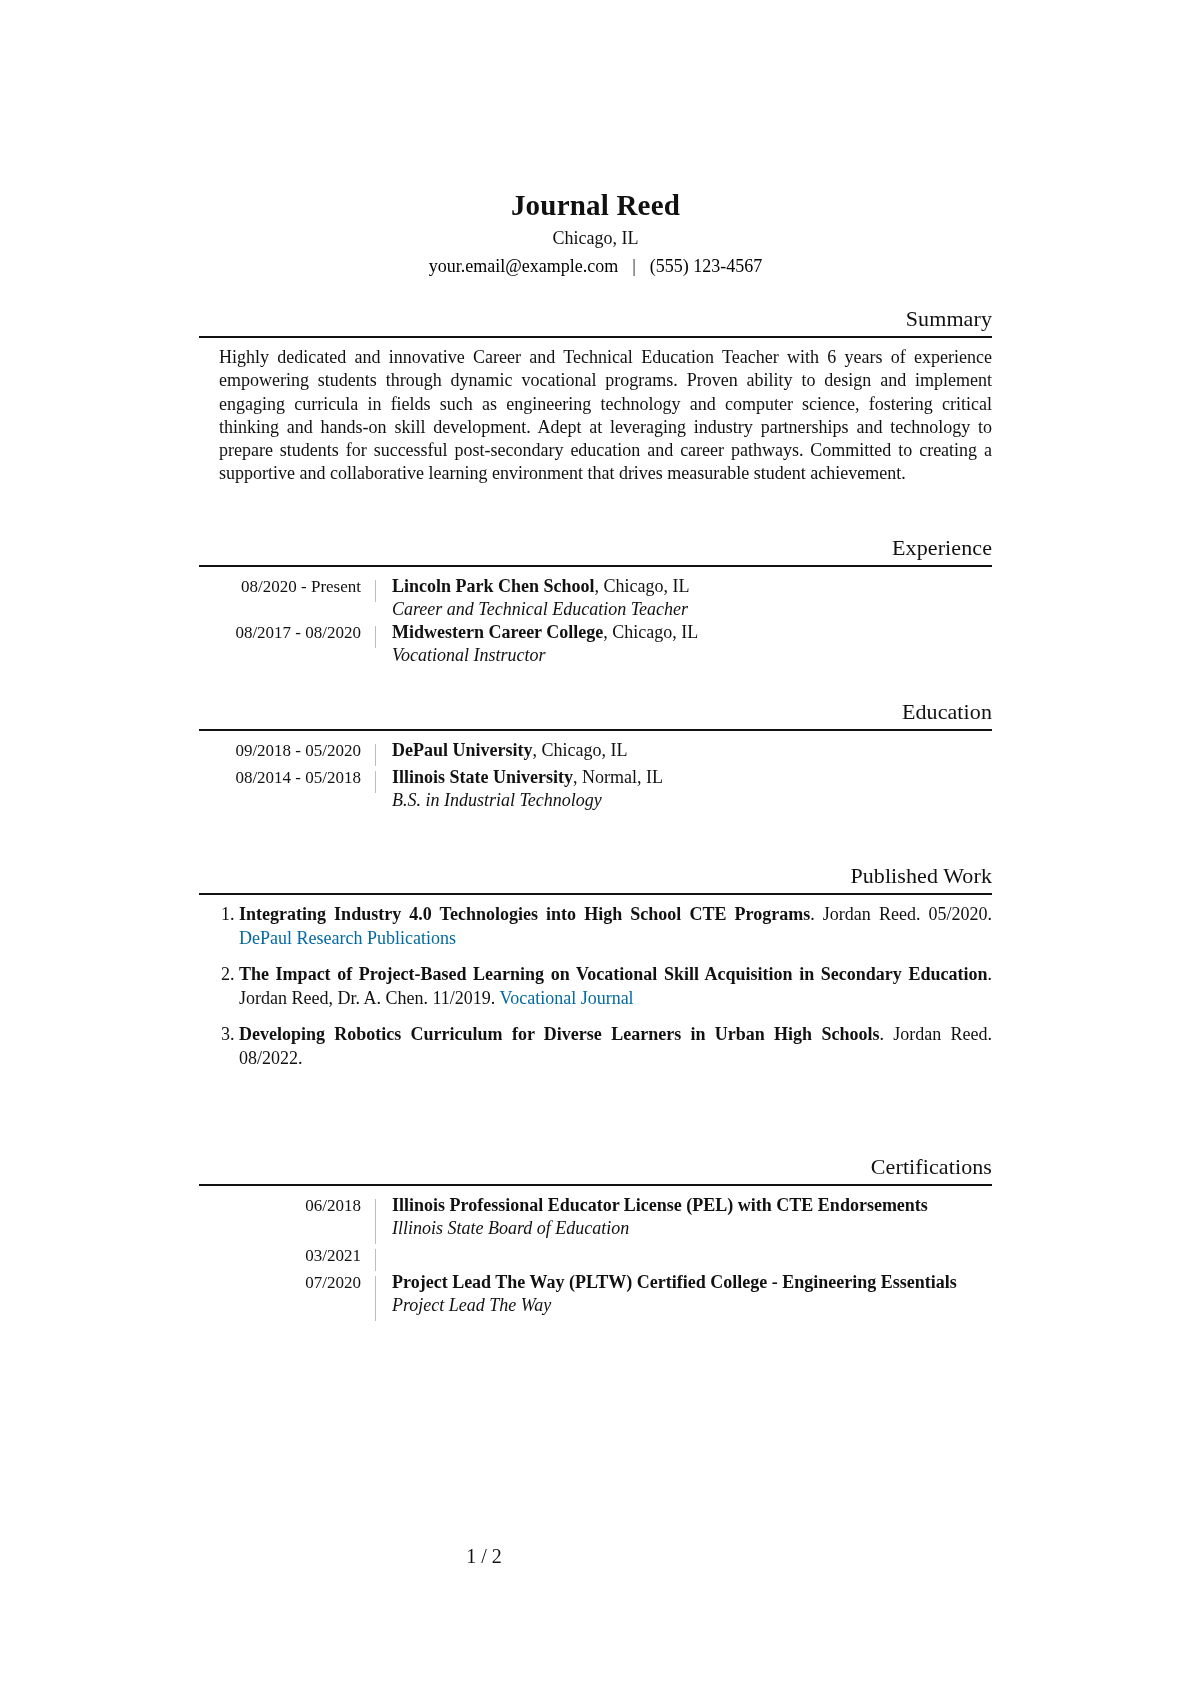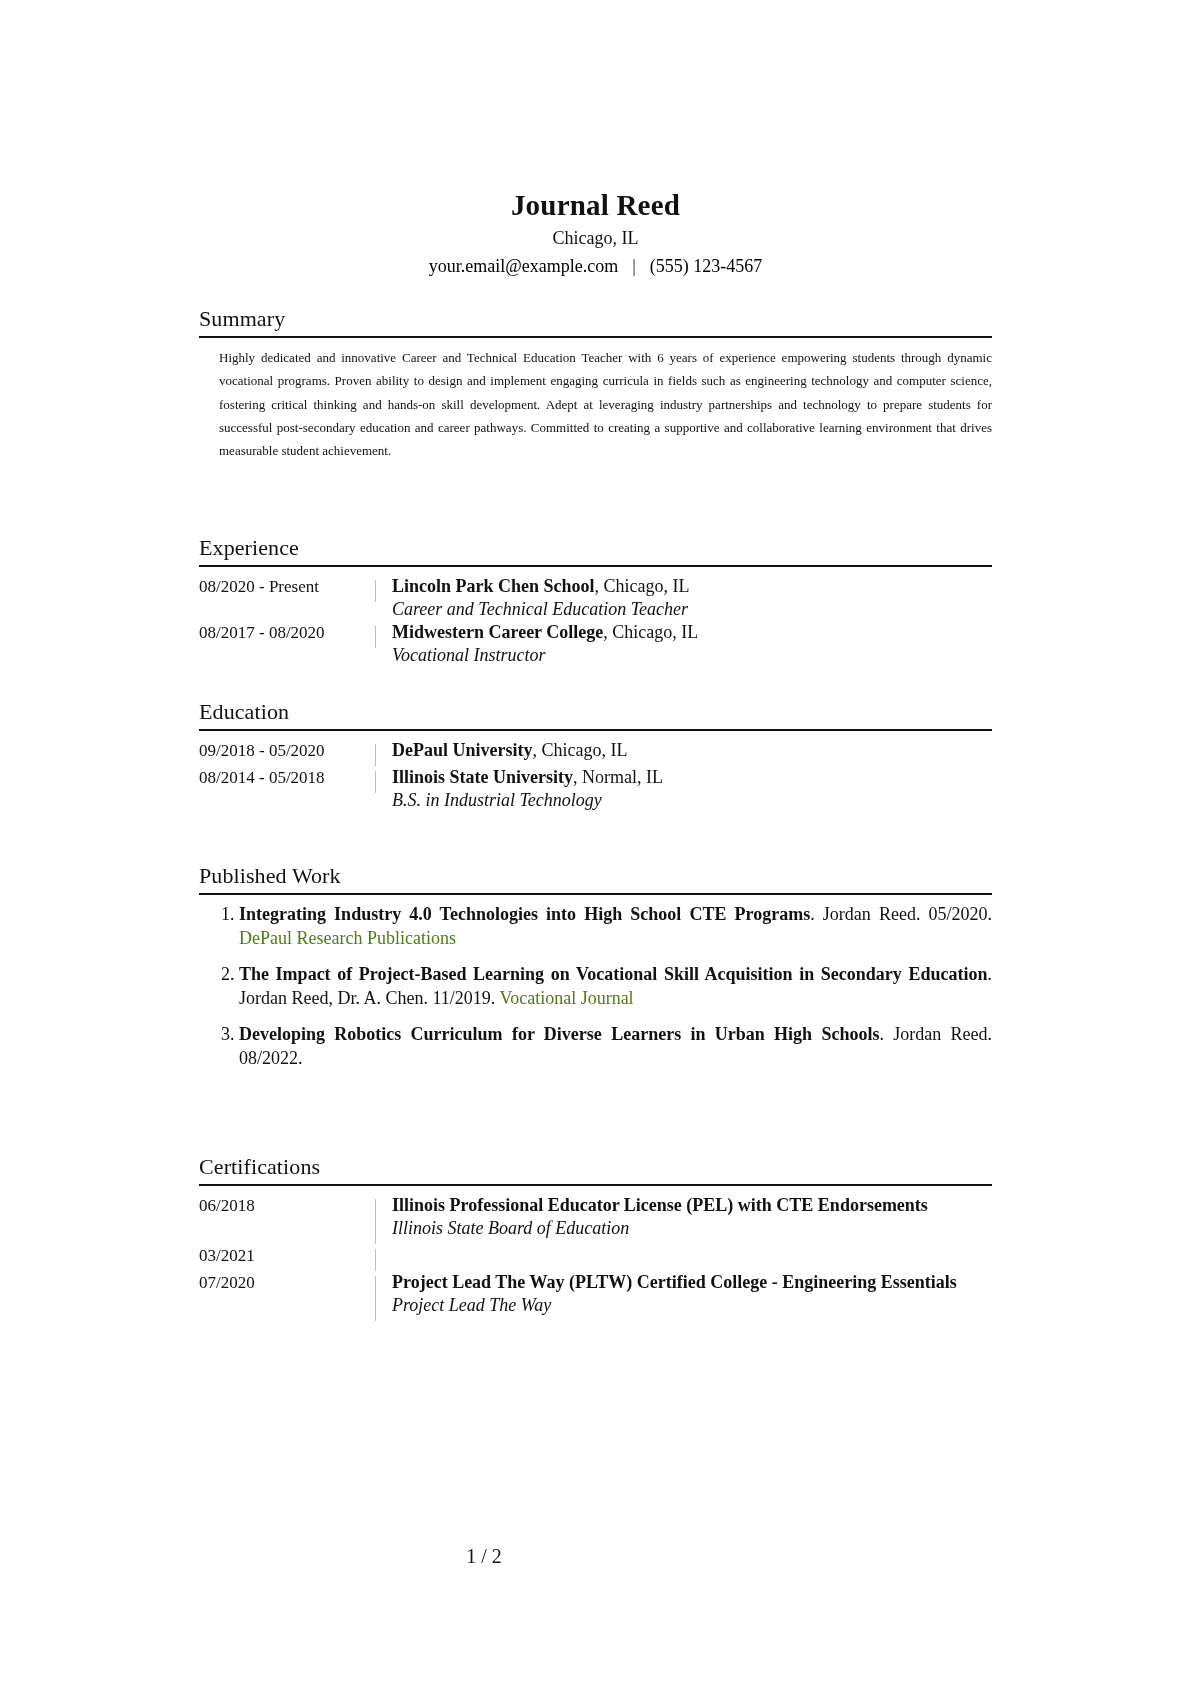--- a/index.html
+++ b/index.html
@@ -10,38 +10,38 @@
     }
     .page { position: absolute; left: 199px; top: 0; width: 793px; }
     .header { position: absolute; left: 0; width: 793px; top: 188px; text-align: center; }
     .name { font-size: 29px; font-weight: bold; line-height: 34px; letter-spacing: 0.2px; }
     .location { font-size: 18px; line-height: 24px; margin-top: 4px; }
     .contact { font-size: 18px; line-height: 24px; margin-top: 4px; }
     .contact a { color: #000000; text-decoration: none; }
     .contact .sep { color: #222; margin: 0 14px; }
 
     .section { position: absolute; left: 0; width: 793px; }
-    .section-title { font-size: 22px; line-height: 28px; font-weight: normal; letter-spacing: 0.1px; }
+    .section-title { font-size: 22px; line-height: 28px; font-weight: normal; letter-spacing: 0.1px; text-align: right; }
     .rule { height: 2px; background: #111; margin-top: 3px; }
 
     .summary-text {
-      margin: 8px 0 0 20px; font-size: 13px; line-height: 23.3px; text-align: justify;
+      margin: 8px 0 0 20px; font-size: 18px; line-height: 23.3px; text-align: justify;
     }
 
     .entry { display: flex; position: relative; }
-    .entry .date { width: 176px; font-size: 17px; line-height: 23px; padding-right: 14px; box-sizing: border-box; }
+    .entry .date { width: 176px; text-align: right; font-size: 17px; line-height: 23px; padding-right: 14px; box-sizing: border-box; }
     .entry .bar { width: 1px; background: #bdbdbd; margin-top: 5px; }
     .entry .body { flex: 1; padding-left: 16px; font-size: 18px; line-height: 23px; text-align: justify; }
     .entry .org { font-weight: bold; }
     .entry .role { font-style: italic; }
 
     ol.pubs { margin: 8px 0 0 0; padding-left: 40px; font-size: 18px; line-height: 23.5px; }
     ol.pubs li { margin-bottom: 13px; padding-left: 0; text-align: justify; }
     ol.pubs li .title { font-weight: bold; }
-    ol.pubs li a { color: #4d7c0f; text-decoration: none; }
+    ol.pubs li a { color: #0369a1; text-decoration: none; }
 
     .footer { position: absolute; top: 1545px; left: 0; width: 968px; text-align: center; font-size: 20px; }
   </style>
 </head>
 <body>
 
 <div class="page">
 
   <div class="header">
     <div class="name">Journal Reed</div>

